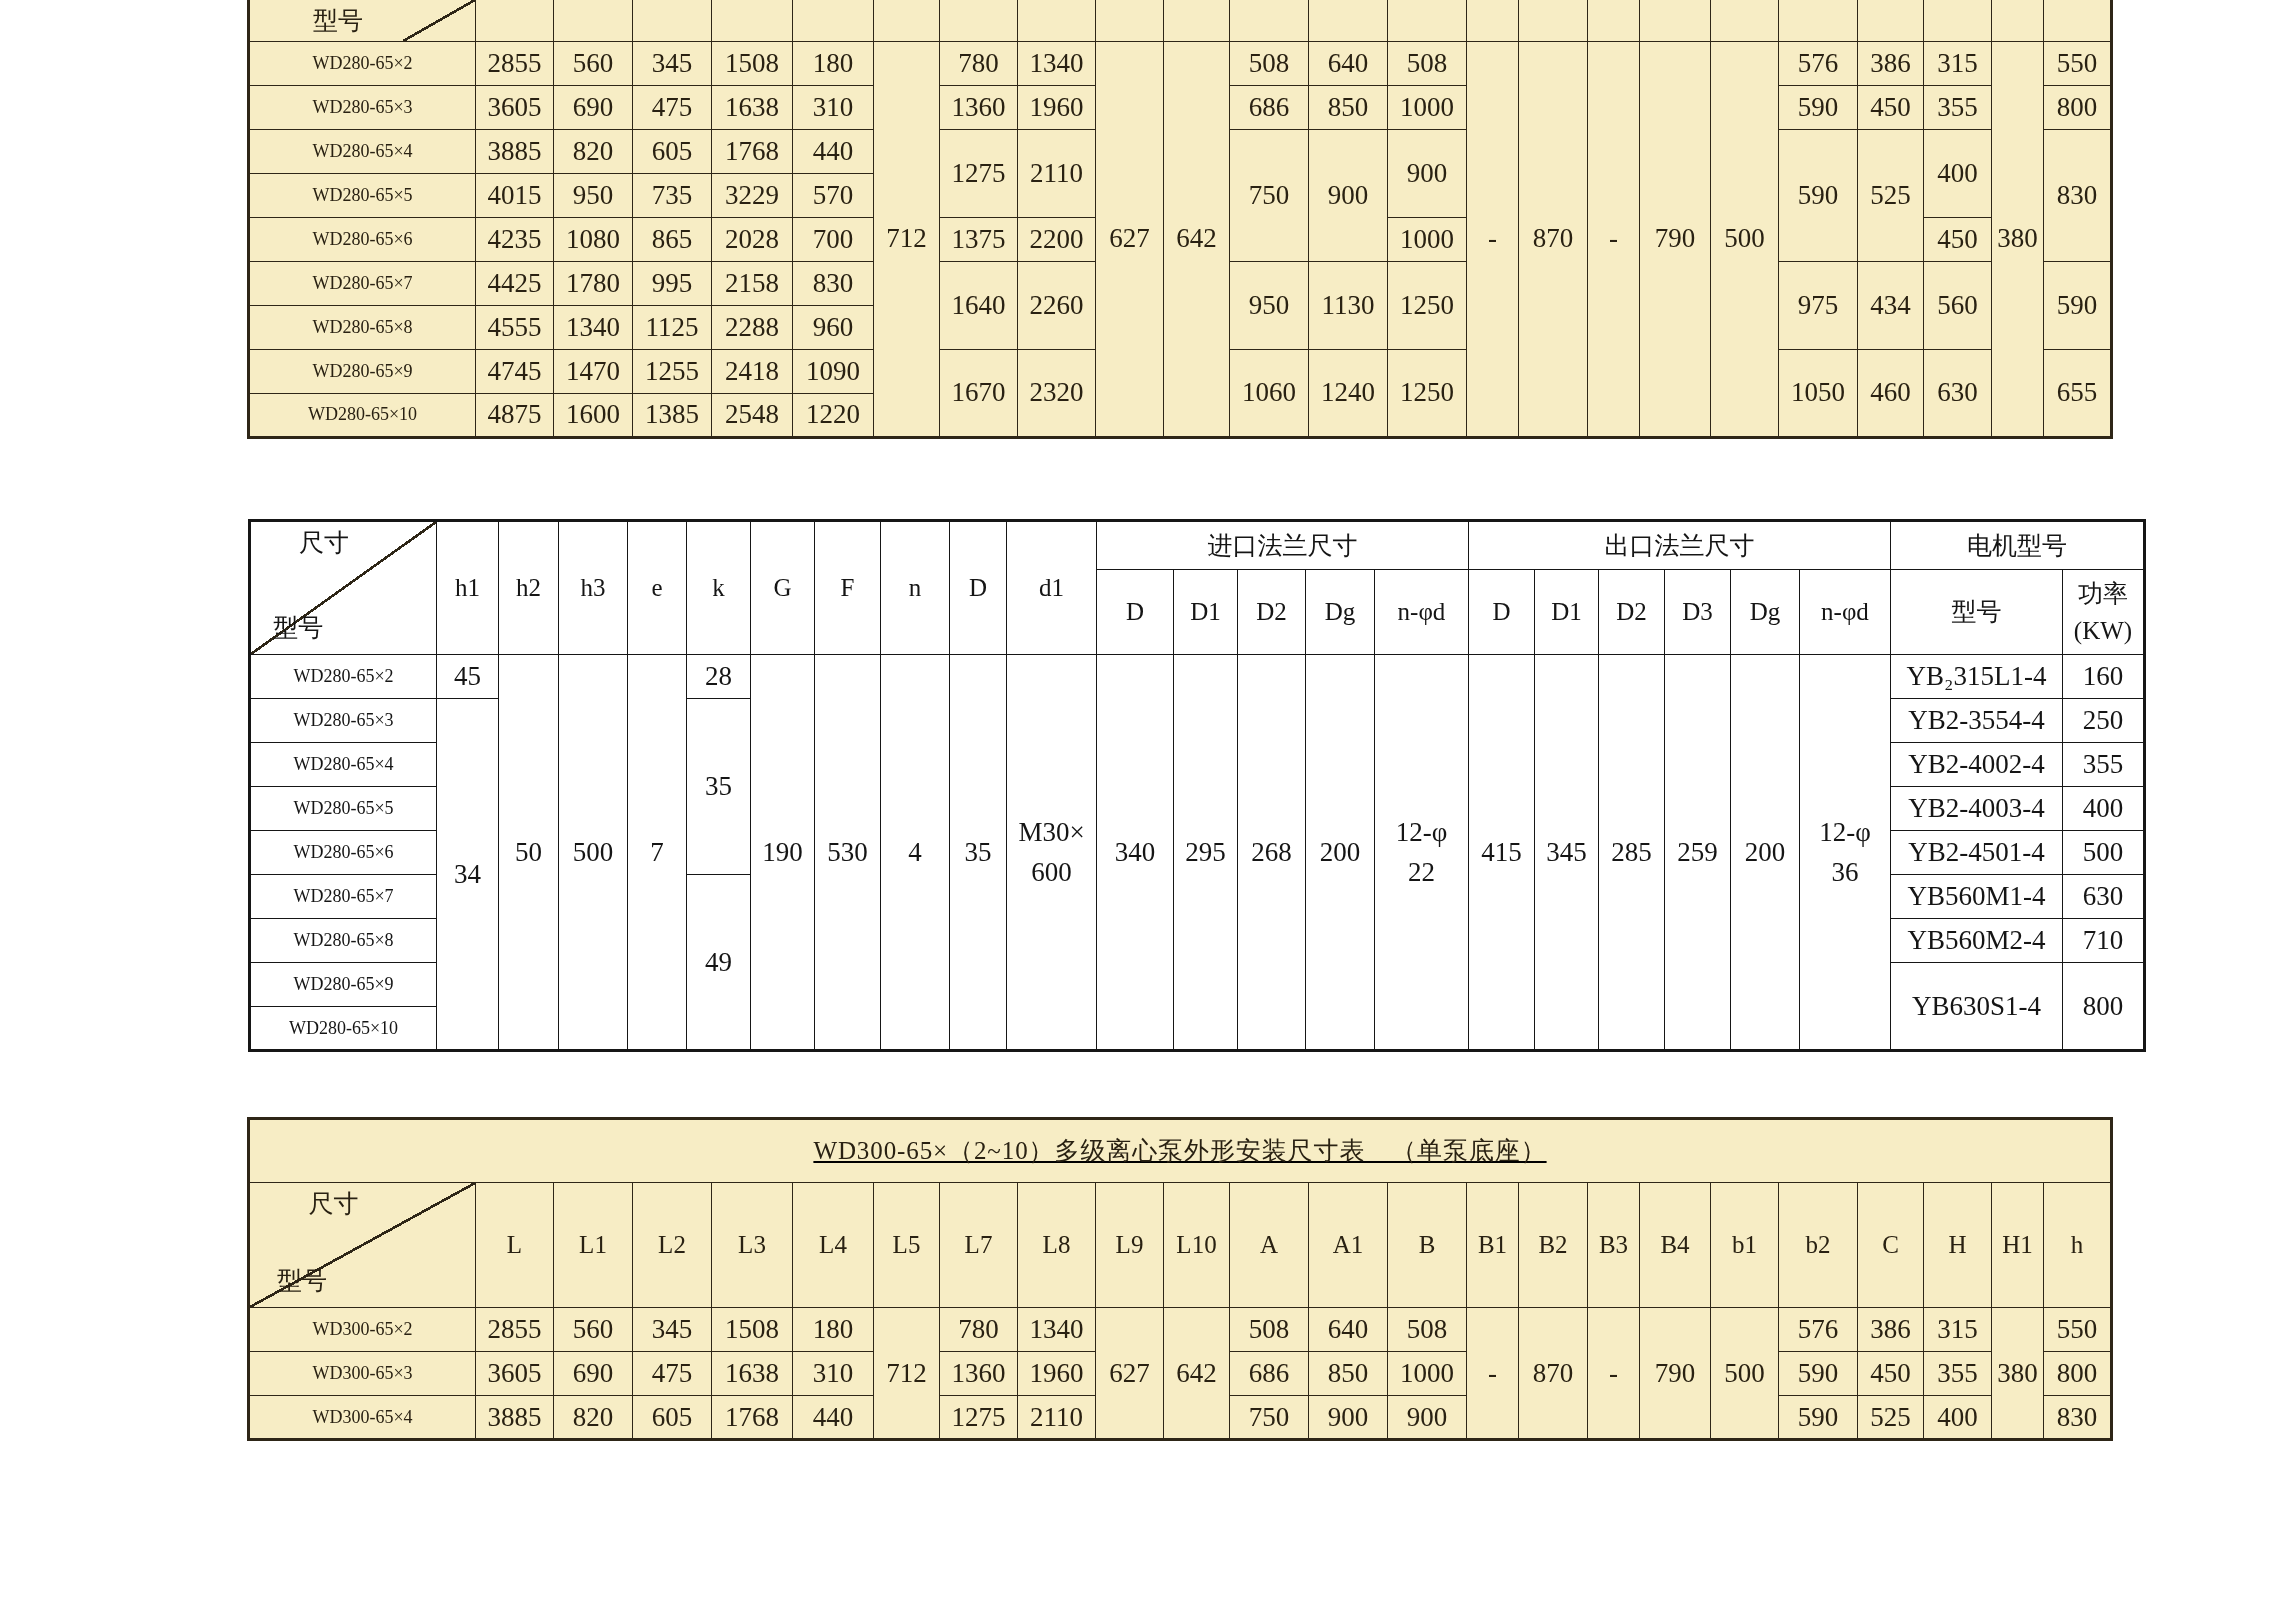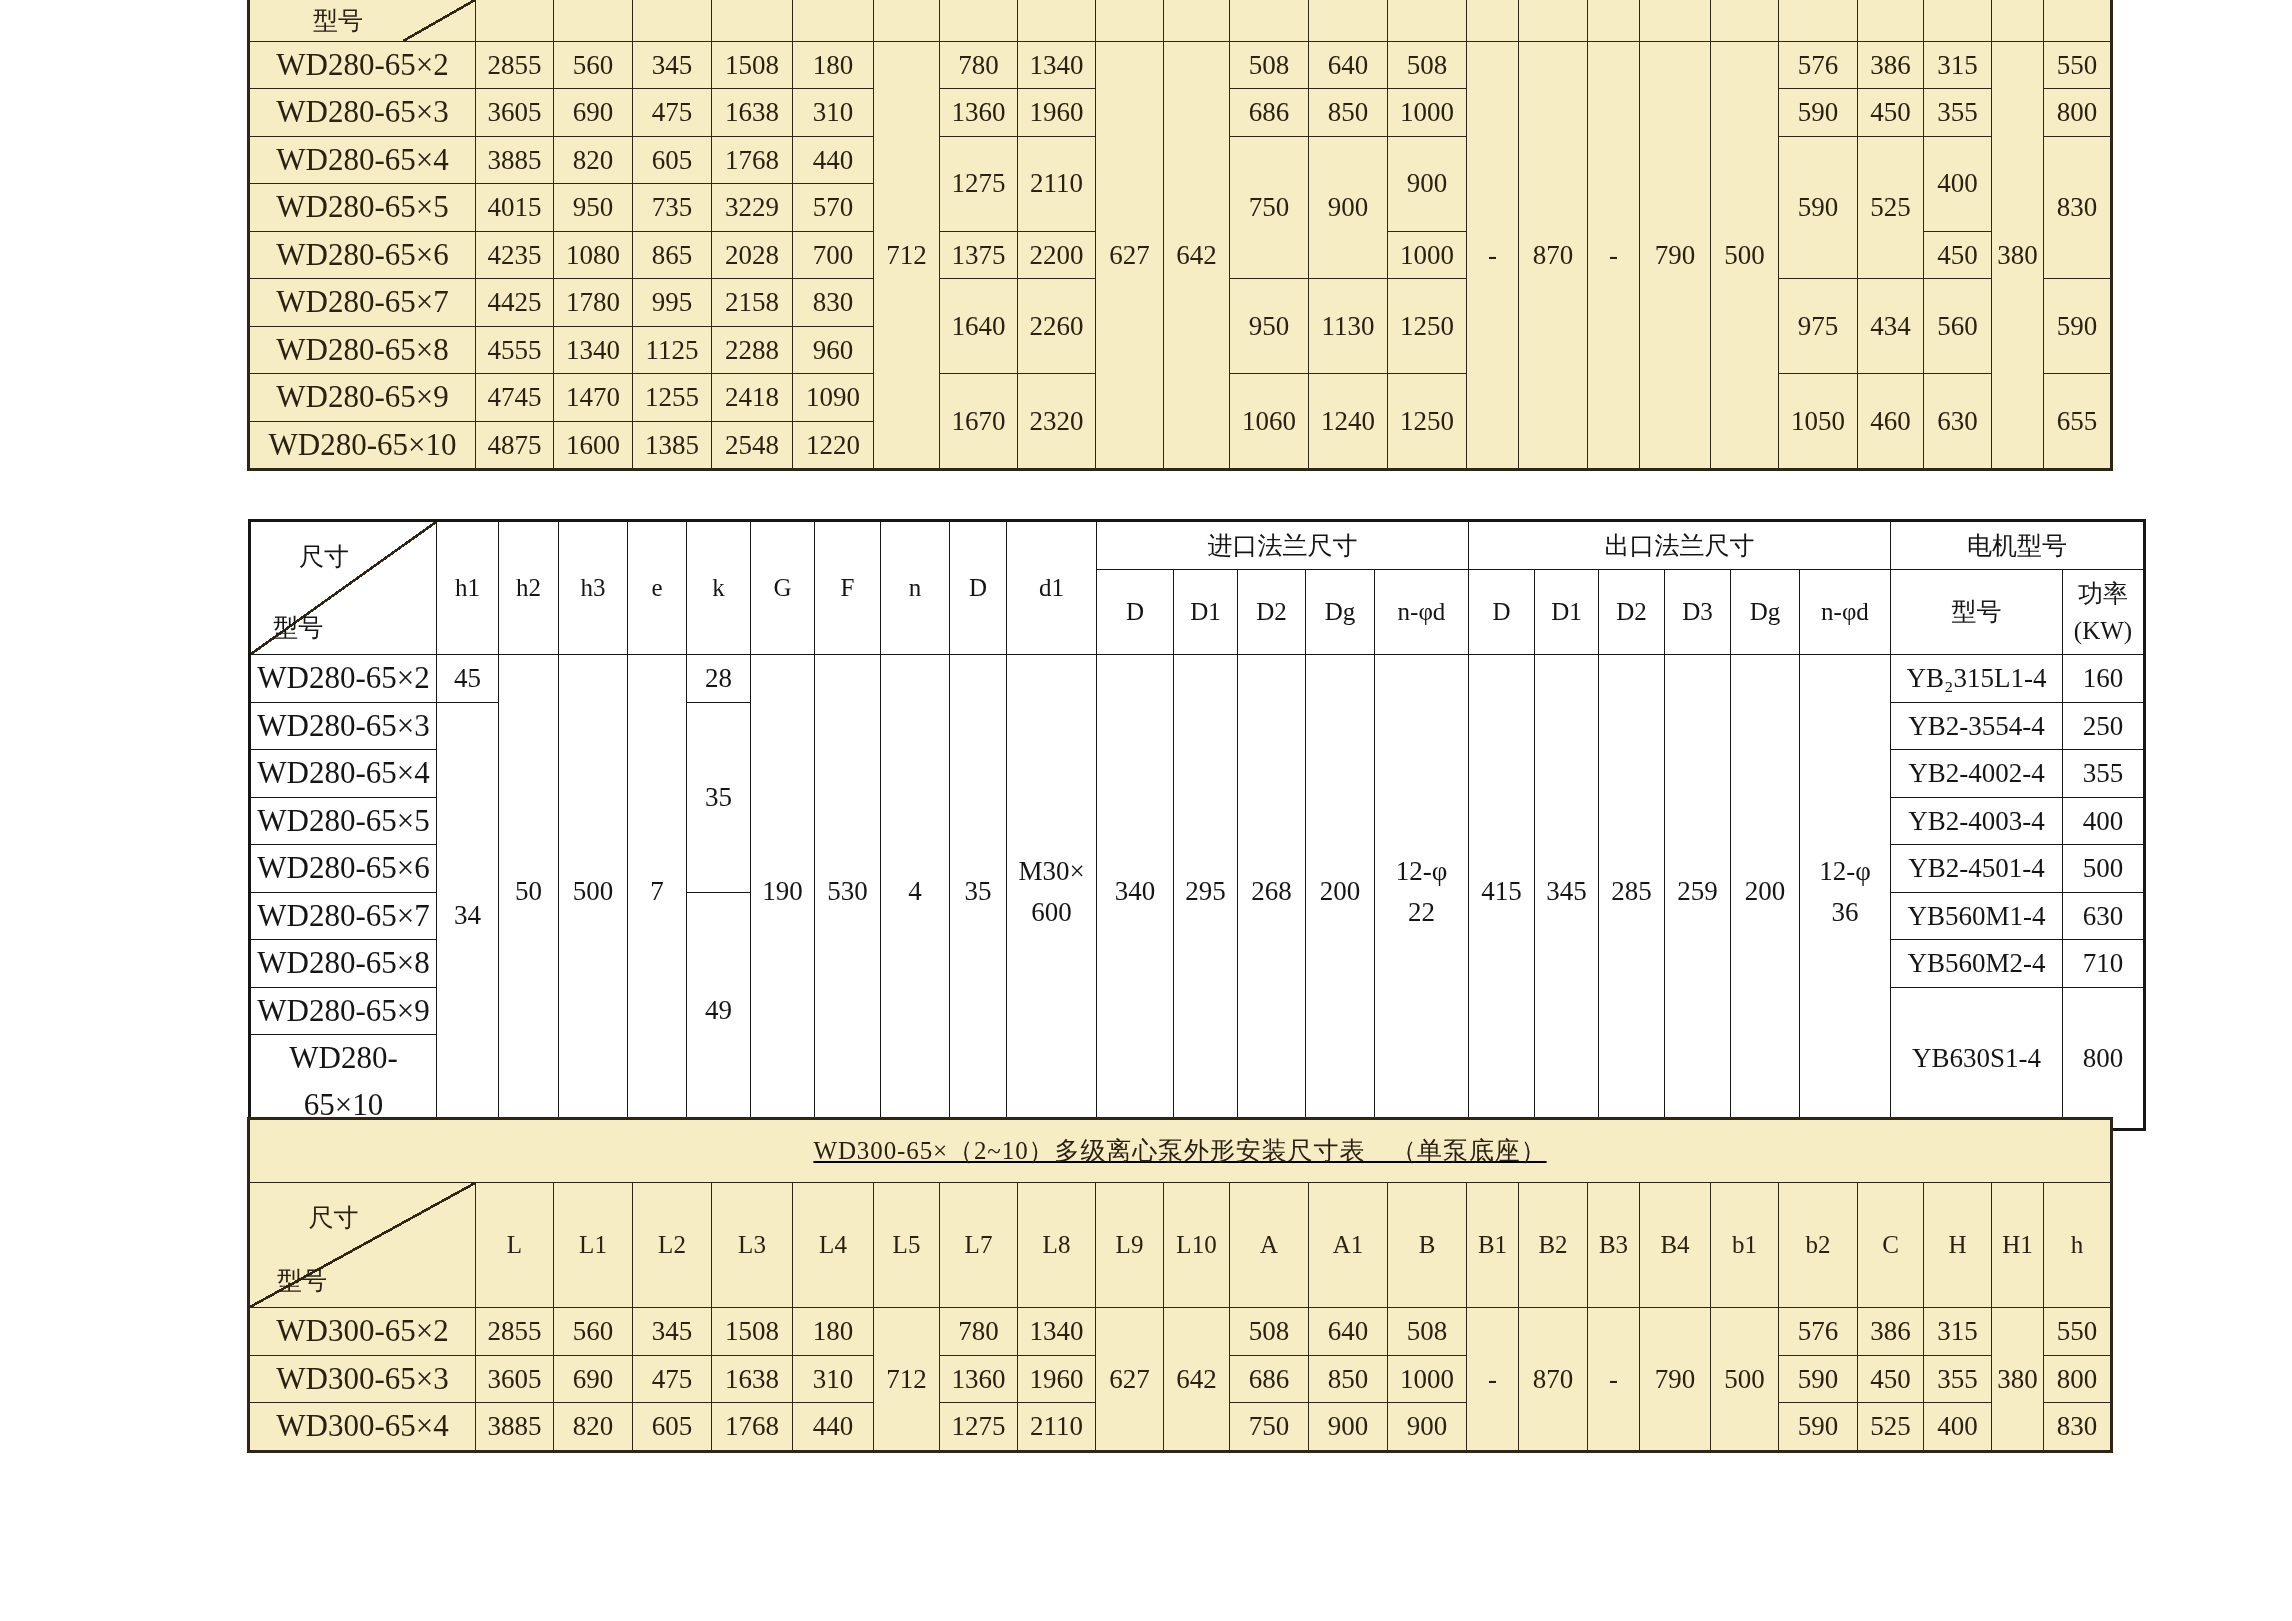--- a/index.html
+++ b/index.html
@@ -11,34 +11,34 @@
   .tbl-wrap{position:absolute;}
   table.grid{border-collapse:collapse;table-layout:fixed;border:3.6px solid #2e2617;}
   .grid td{
     border:1.8px solid #2e2617;text-align:center;vertical-align:middle;
     padding:0;font-size:27px;line-height:1.5;color:#292112;
     white-space:pre-line;overflow:hidden;position:relative;
   }
   .grid.beige td{background:#f7edc5;}
   .grid.white{border-color:#161616;}
   .grid.white td{background:#ffffff;border-color:#161616;color:#151515;}
-  .grid td:first-child{font-size:31px;}
+  .grid td:first-child{font-size:18px;}
   .grid tr.head td{font-size:25px;}
   .grid.cut{border-top:none;}
   .grid.cut tr:first-child td{border-top:none;}
   td.sm{font-size:19px;}
   td.title{font-size:28px;letter-spacing:0.9px;}
   
   .diag-line{position:absolute;display:block;
     background:linear-gradient(to bottom right,
       transparent calc(50% - 1.3px), #2e2617 calc(50% - 1.3px),
       #2e2617 calc(50% + 1.3px), transparent calc(50% + 1.3px));}
   .diag-line.full{left:0;top:0;width:100%;height:100%;}
   .diag-line.part{left:68%;top:0;width:32%;height:100%;}
-  .diag-top{position:absolute;top:16px;left:26%;font-size:25px;}
+  .diag-top{position:absolute;top:2px;left:26%;font-size:25px;}
   .diag-bot{position:absolute;bottom:7.2px;left:12%;font-size:25px;}
   .grid.cut .diag-bot{bottom:auto;top:1.8px;left:28%;}
 </style>
 </head>
 <body>
 
 <div id="doc-root">
     <div class="tbl-wrap" style="left: 247px; top: 0px;">
       <table class="grid beige cut">
         <colgroup>

